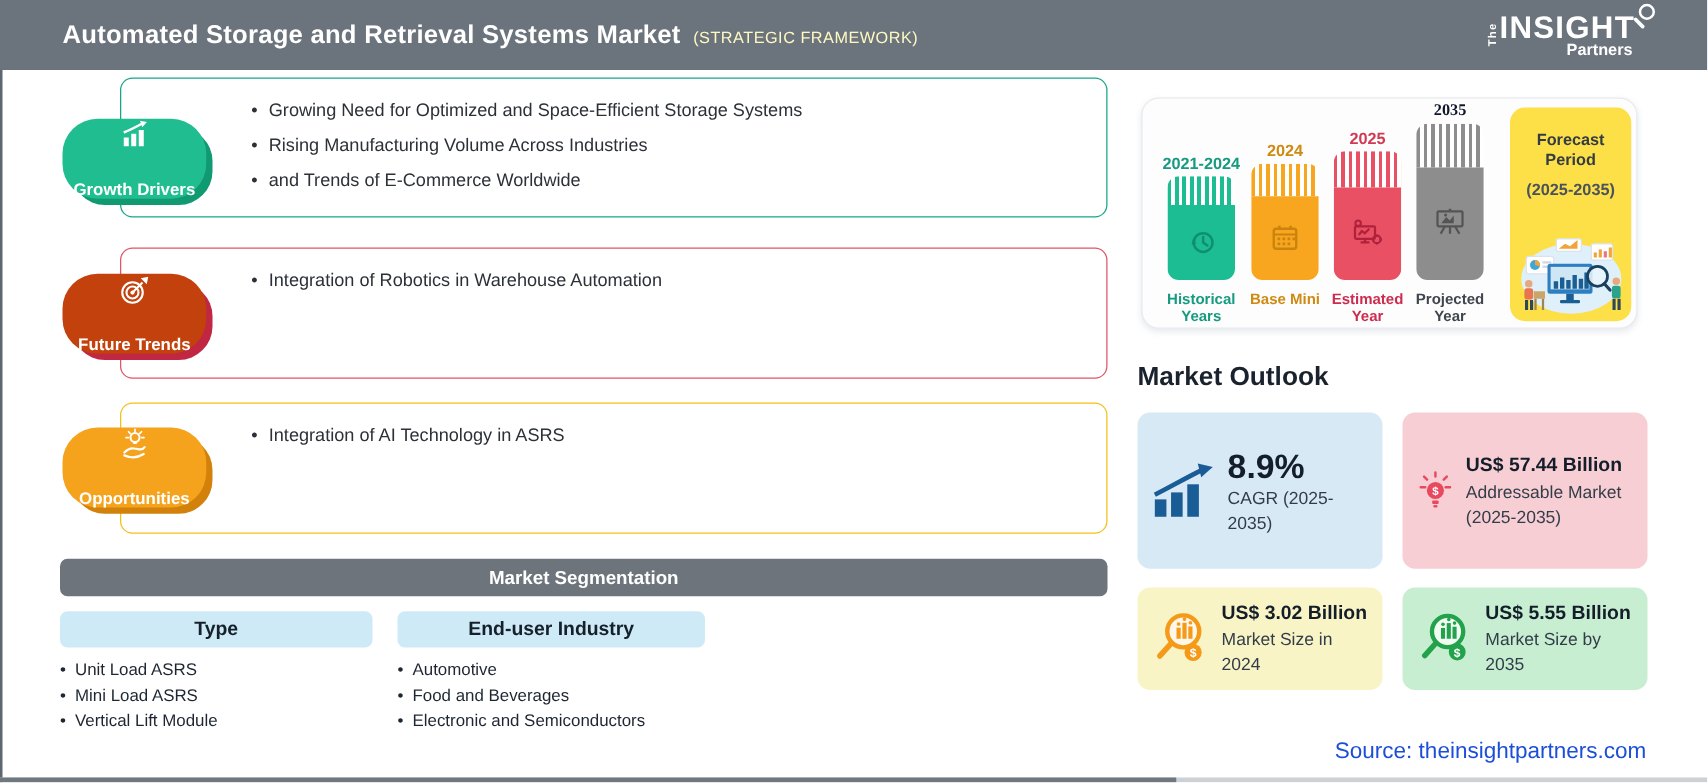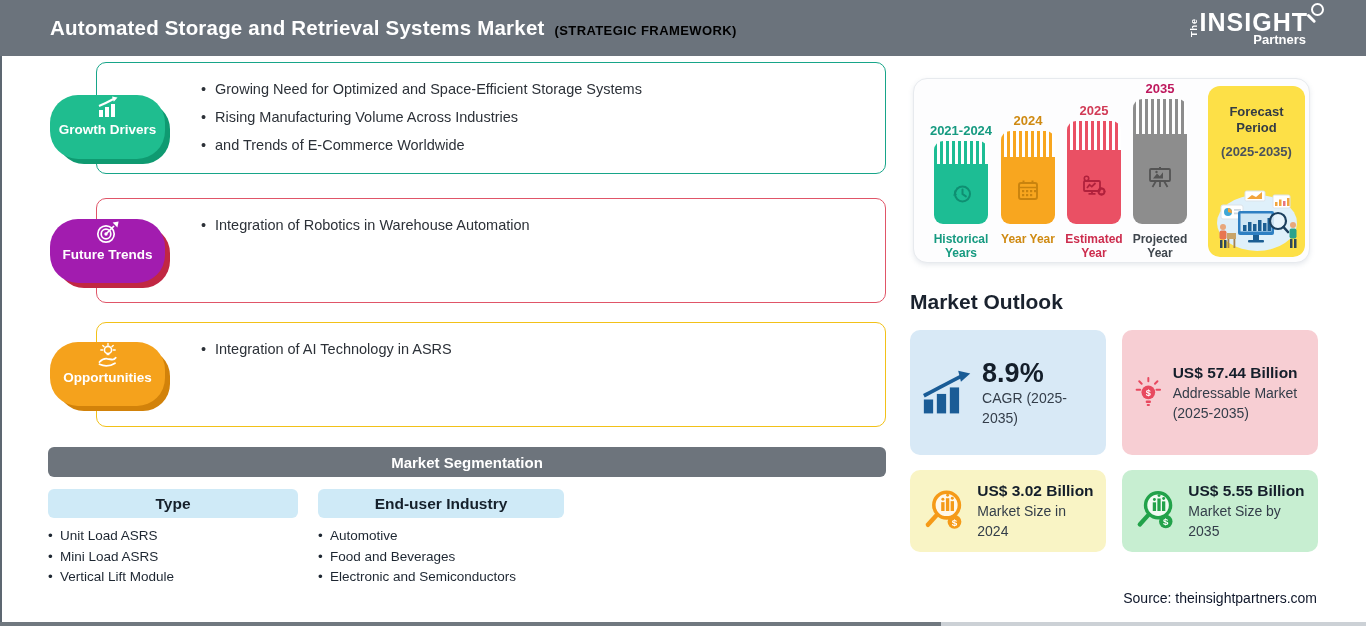--- a/index.html
+++ b/index.html
@@ -5,21 +5,21 @@
   * { box-sizing: border-box; margin: 0; padding: 0; }
   html,body { width:1366px; height:626px; overflow:hidden; }
   body { font-family:"Liberation Sans", sans-serif; background:#ffffff; }
   .canvas { position:relative; width:1366px; height:626px; background:#fff; overflow:hidden; }
 
   
   .header { position:absolute; left:0; top:0; width:1366px; height:56px; background:#6b737c;
             display:flex; align-items:center; padding:0 30px 0 50px; }
   .title-wrap { display:flex; align-items:baseline; gap:10px; }
   .page-title { color:#fff; font-size:20.5px; font-weight:700; letter-spacing:.2px; }
-  .page-subtitle { color:#000000; font-size:13px; font-weight:700; letter-spacing:.4px; }
+  .page-subtitle { color:#fef9c3; font-size:13px; font-weight:400; letter-spacing:.4px; }
   .logo { margin-left:auto; display:flex; align-items:flex-start; color:#fff; margin-right:16px; }
   .logo-the { writing-mode:vertical-rl; transform:rotate(180deg); font-size:9px; font-weight:700;
               letter-spacing:1px; margin-top:3px; margin-right:1px; height:24px; }
   .logo-col { display:flex; flex-direction:column; align-items:flex-end; }
   .logo-main { font-size:25px; font-weight:800; letter-spacing:1px; position:relative; padding-right:12px; line-height:24px; }
   .lens { position:absolute; right:-4px; top:-7px; width:13px; height:13px; border:2.5px solid #fff; border-radius:50%; }
   .lens::after { content:''; position:absolute; width:11px; height:2.5px; background:#fff;
                  transform:rotate(45deg); top:12px; left:-7px; border-radius:2px; }
   .logo-partners { font-size:13px; font-weight:700; margin-top:-2px; padding-right:14px; }
 
@@ -31,24 +31,24 @@
   
   .sec-box { position:absolute; left:96px; width:790px; background:#fff; border-radius:10px;
              padding:17px 24px 0 104px; }
   .box-green  { top:62px;  height:112px; border:1.5px solid #17a589; }
   .box-red    { top:198px; height:105px; border:1.5px solid #e05568; }
   .box-yellow { top:322px; height:105px; border:1.5px solid #f2c118; }
   .bullet { font-size:14.5px; color:#2c3138; line-height:18px; margin-bottom:10px; padding-left:14px; position:relative; }
   .bullet::before { content:"•"; position:absolute; left:0; top:0; color:#2c3138; }
 
   .badge { position:absolute; left:50px; width:115px; height:64px; border-radius:28px; color:#fff;
-           display:flex; flex-direction:column; align-items:center; justify-content:flex-start; gap:1px; z-index:3; }
+           display:flex; flex-direction:column; align-items:center; justify-content:space-between; gap:1px; z-index:3; }
   .badge-label { font-size:13.5px; font-weight:700; white-space:nowrap; }
   .badge-green  { top:95px;  background:#1fbd8f; box-shadow:6px 6px 0 -1px #0f9a71; }
-  .badge-red    { top:219px; background:#a21caf; box-shadow:6px 6px 0 -1px #c12743; }
+  .badge-red    { top:219px; background:#c2410c; box-shadow:6px 6px 0 -1px #c12743; }
   .badge-orange { top:342px; background:#f5a21c; box-shadow:6px 6px 0 -1px #d2820a; }
 
   
   .seg-bar { position:absolute; left:48px; top:447px; width:838px; height:30px; background:#6d747c;
              border-radius:6px; display:flex; align-items:center; justify-content:center;
              color:#fff; font-size:15px; font-weight:700; }
   .seg-head { position:absolute; top:489px; height:29px; background:#cfeaf7; border-radius:6px;
               display:flex; align-items:center; justify-content:center; font-size:15.5px; font-weight:700; color:#15202b; }
   .seg-head-1 { left:48px; width:250px; }
   .seg-head-2 { left:318px; width:246px; }
@@ -70,41 +70,41 @@
   .tl-stripes { flex:0 0 28%; }
   .tl-solid { flex:1; display:flex; align-items:center; justify-content:center; }
   .c-green  { --c:#1dbd94; }  .c-orange { --c:#f8a61f; }  .c-red { --c:#ea5064; }  .c-gray { --c:#8d8d8d; }
   .tl-stripes { background:repeating-linear-gradient(90deg, var(--c) 0 3px, #ffffff 3px 6px); }
   .tl-solid { background:var(--c); }
   .tl-cap { position:absolute; top:153px; width:72px; text-align:center; font-size:12px; font-weight:700; line-height:14px; }
   .cap1 { left:11px;  color:#169a80; }
   .cap2 { left:78px;  color:#cf8a12; }
   .cap3 { left:144px; color:#cc2c4d; }
   .cap4 { left:210px; color:#3f464d; }
-  .y1 { color:#169a80; } .y2 { color:#cf8a12; } .y3 { color:#d13a55; } .y4 { color:#be185d; }
+  .y1 { color:#169a80; } .y2 { color:#cf8a12; } .y3 { color:#d13a55; } .y4 { color:#0f172a;font-family:Liberation Serif, serif; }
 
   .fc-panel { position:absolute; left:294px; top:7px; width:97px; height:171px; background:#fde047;
               border-radius:12px; text-align:center; padding-top:18px; }
   .fc-title { font-size:13px; font-weight:700; color:#333b44; line-height:16px; }
   .fc-range { font-size:13px; font-weight:600; color:#4a525c; margin-top:8px; }
   .fc-art { position:absolute; left:3px; bottom:4px; }
 
   
   .mo-title { position:absolute; left:910px; top:290px; font-size:21px; font-weight:700; color:#1a222e; }
   .mo-card { position:absolute; border-radius:10px; display:flex; align-items:center; padding:0 12px; gap:10px; }
   .card-cagr { left:910px; top:330px; width:196px; height:125px; background:#d8e9f6; }
   .card-tam  { left:1122px; top:330px; width:196px; height:125px; background:#f7ced3; }
   .card-2024 { left:910px; top:470px; width:196px; height:82px; background:#f9f4c5; }
   .card-2035 { left:1122px; top:470px; width:196px; height:82px; background:#c7eed1; }
   .mo-text { display:flex; flex-direction:column; }
   .mo-value-big { font-size:27px; font-weight:800; color:#141e2a; line-height:30px; }
   .mo-value { font-size:15.5px; font-weight:800; color:#141e2a; line-height:20px; }
   .mo-label { font-size:14px; color:#333d49; line-height:20px; }
 
-  .source-line { position:absolute; right:49px; top:590px; font-size:14px; color:#0f172a; }
+  .source-line { position:absolute; right:49px; top:590px; font-size:18px; color:#1d4ed8; }
 </style>
 </head>
 <body>
 
 <div class="canvas">
 
   <div class="header">
     <div class="title-wrap">
       <span class="page-title">Automated Storage and Retrieval Systems Market</span>
       <span class="page-subtitle">(STRATEGIC FRAMEWORK)</span>
@@ -251,21 +251,21 @@
             <circle cx="11.5" cy="8" r="1.2" fill="#545454"></circle>
             <line x1="11" y1="17" x2="7.5" y2="23" stroke="#545454" stroke-width="1.8"></line>
             <line x1="19" y1="17" x2="22.5" y2="23" stroke="#545454" stroke-width="1.8"></line>
             <line x1="15" y1="17" x2="15" y2="23" stroke="#545454" stroke-width="1.8"></line>
           </svg>
         </div>
       </div>
     </div>
 
     <div class="tl-cap cap1">Historical Years</div>
-    <div class="tl-cap cap2">Year Year</div>
+    <div class="tl-cap cap2">Base Mini</div>
     <div class="tl-cap cap3">Estimated Year</div>
     <div class="tl-cap cap4">Projected Year</div>
 
     <div class="fc-panel">
       <div class="fc-title">Forecast Period</div>
       <div class="fc-range">(2025-2035)</div>
       <svg class="fc-art" width="91" height="70" viewBox="0 0 91 70">
         <ellipse cx="46" cy="40" rx="40" ry="28" fill="#dff0fa"></ellipse>
         <rect x="34" y="8" width="20" height="10" rx="1.5" fill="#fff" stroke="#dbe3ea"></rect>
         <path d="M36 16 l5 -4 4 2 6 -5 v7 z" fill="#f2a43c"></path>

